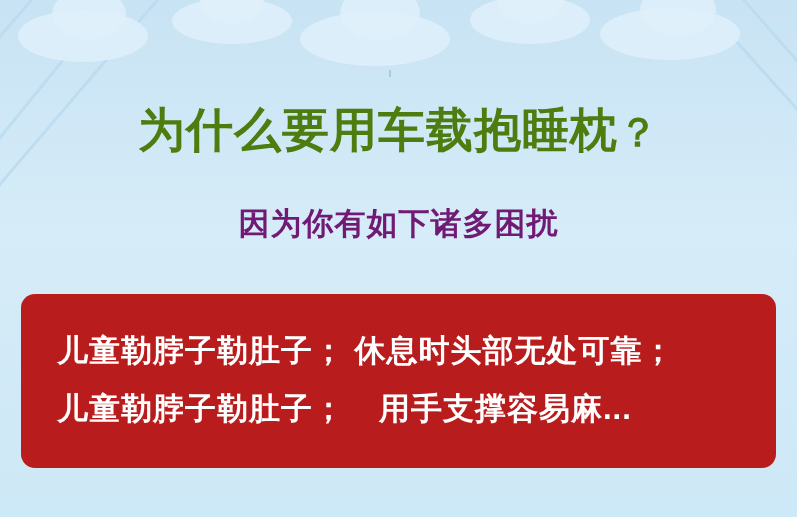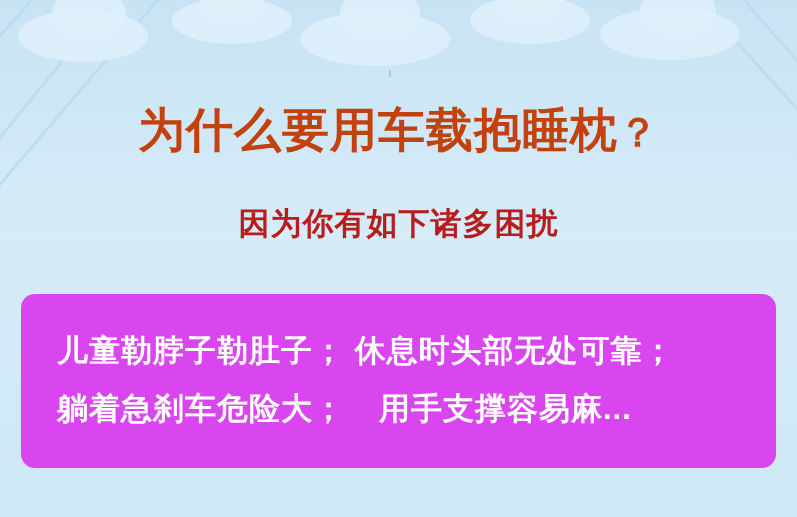--- a/index.html
+++ b/index.html
@@ -58,50 +58,50 @@
   .c4b{ width: 66px;  height: 48px; left: 498px; top: -20px; }
   .c5 { width: 140px; height: 52px; left: 600px; top: 12px; }
   .c5b{ width: 76px;  height: 52px; left: 640px; top: -12px; }
 
   .headline {
     position: absolute;
     top: 104px;
     left: 0;
     width: 797px;
     text-align: center;
-    color: #c2410c;
+    color: #4d7c0f;
     font-size: 47px;
     font-weight: bold;
     letter-spacing: 1px;
     line-height: 1.1;
     white-space: nowrap;
   }
   .headline .qmark {
     font-size: 40px;
     font-weight: bold;
   }
   .subhead {
     position: absolute;
     top: 203px;
     left: 0;
     width: 797px;
     text-align: center;
-    color: #b91c1c;
+    color: #701a75;
     font-size: 31px;
     font-weight: bold;
     letter-spacing: 1px;
     white-space: nowrap;
   }
   .pain-card {
     position: absolute;
     left: 21px;
     top: 294px;
     width: 755px;
     height: 174px;
-    background: #d946ef;
+    background: #b91c1c;
     border-radius: 14px;
   }
   .pain-lines {
     position: absolute;
     left: 36px;
     top: 28px;
     right: 18px;
   }
   .pain-line {
     color: #ffffff;
@@ -157,17 +157,17 @@
   <div class="headline">
     <span>为什么要用车载抱睡枕</span><span class="qmark">？</span>
   </div>
 
   <div class="subhead">因为你有如下诸多困扰</div>
 
   <div class="pain-card">
     <div class="pain-lines">
       <div class="pain-line">儿童勒脖子勒肚子；  休息时头部无处可靠；</div>
       <div class="pain-line">
-        <span>躺着急刹车危险大；</span><span class="gap"></span><span>用手支撑容易麻...</span>
+        <span>儿童勒脖子勒肚子；</span><span class="gap"></span><span>用手支撑容易麻...</span>
       </div>
     </div>
   </div>
 </div>
 
 </body></html>

